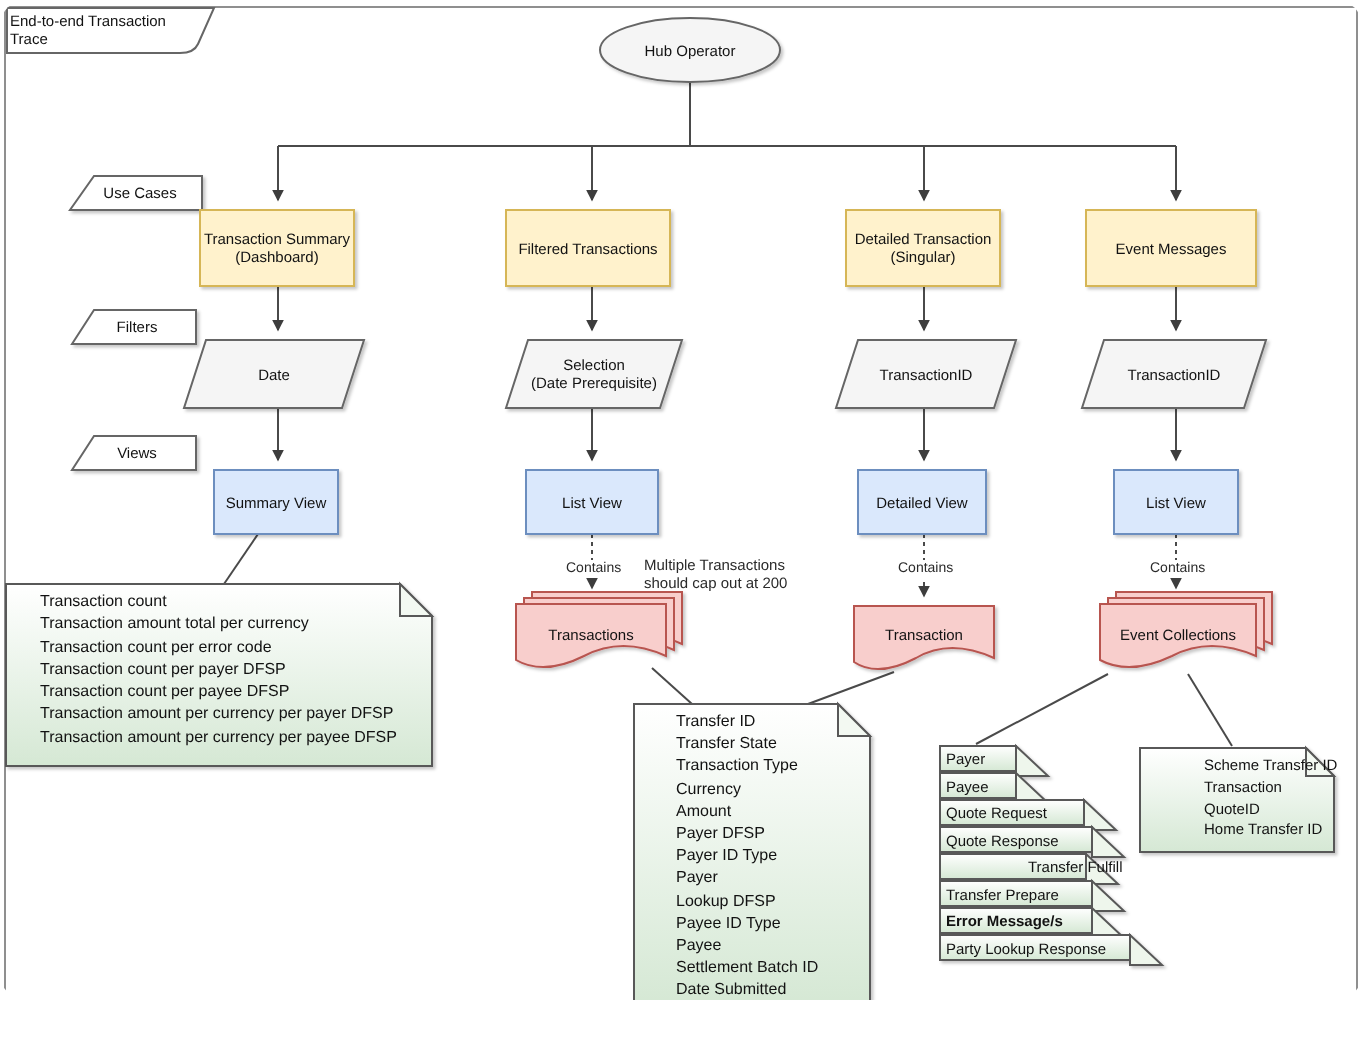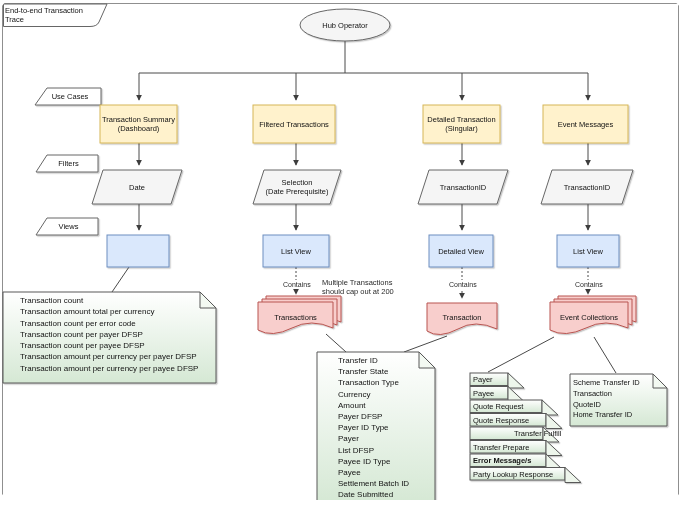--- a/index.html
+++ b/index.html
@@ -4,21 +4,21 @@
 <style>
   html,body{margin:0;padding:0;background:#ffffff;}
   .canvas{position:relative;width:681px;height:500px;background:#ffffff;overflow:hidden;
           font-family:"Liberation Sans","DejaVu Sans",sans-serif;color:#121212;border-radius:13px;}
   svg.layer{position:absolute;left:0;top:0;}
   .lbl{position:absolute;display:flex;align-items:center;justify-content:center;
        text-align:center;white-space:pre-line;font-size:7.5px;line-height:9px;color:#121212;}
   .list{position:absolute;font-size:8px;color:#121212;text-align:left;white-space:nowrap;}
   .list div{height:11.3px;line-height:11.3px;}
   .list.mid div{height:11.2px;line-height:11.2px;}
-  .list.small{font-size:7.5px;}
+  .list.small{font-size:7.5px;margin-left:29px;}
   .list.small div{height:10.8px;line-height:10.8px;}
   .contains{position:absolute;font-size:7px;line-height:9px;background:#ffffff;
             padding:0 2px;color:#2a2a2a;}
   .annotation{position:absolute;font-size:7.5px;line-height:9px;text-align:left;
               white-space:pre-line;color:#2a2a2a;}
   .casc-lbl{position:absolute;font-size:7.5px;line-height:11px;text-align:left;
             padding-left:3px;white-space:nowrap;color:#121212;}
   .title-lbl{position:absolute;font-size:7.5px;line-height:9px;display:flex;
              align-items:center;justify-content:center;color:#121212;}
 </style>
@@ -157,20 +157,21 @@
   <div class="lbl" style="left:423px;top:105px;width:77px;height:38px;">Detailed Transaction
 (Singular)</div>
   <div class="lbl" style="left:543px;top:105px;width:85px;height:38px;">Event Messages</div>
 
   <div class="lbl" style="left:92px;top:170px;width:90px;height:34px;">Date</div>
   <div class="lbl" style="left:253px;top:170px;width:88px;height:34px;">Selection
 (Date Prerequisite)</div>
   <div class="lbl" style="left:418px;top:170px;width:90px;height:34px;">TransactionID</div>
   <div class="lbl" style="left:541px;top:170px;width:92px;height:34px;">TransactionID</div>
 
+  <div class="lbl" style="left:107px;top:235px;width:62px;height:32px;">Summary View</div>
   <div class="lbl" style="left:263px;top:235px;width:66px;height:32px;">List View</div>
   <div class="lbl" style="left:429px;top:235px;width:64px;height:32px;">Detailed View</div>
   <div class="lbl" style="left:557px;top:235px;width:62px;height:32px;">List View</div>
 
   <div class="contains" style="left:281px;top:280px;">Contains</div>
   <div class="contains" style="left:447px;top:280px;">Contains</div>
   <div class="contains" style="left:573px;top:280px;">Contains</div>
 
   <div class="annotation" style="left:322px;top:278px;width:104px;">Multiple Transactions
 should cap out at 200</div>
@@ -191,21 +192,21 @@
 
   <div class="list mid" style="left:338px;top:355px;">
     <div>Transfer ID</div>
     <div>Transfer State</div>
     <div>Transaction Type</div>
     <div>Currency</div>
     <div>Amount</div>
     <div>Payer DFSP</div>
     <div>Payer ID Type</div>
     <div>Payer</div>
-    <div>List DFSP</div>
+    <div>Lookup DFSP</div>
     <div>Payee ID Type</div>
     <div>Payee</div>
     <div>Settlement Batch ID</div>
     <div>Date Submitted</div>
   </div>
 
   <div class="list small" style="left:573px;top:378px;">
     <div>Scheme Transfer ID</div>
     <div>Transaction</div>
     <div>QuoteID</div>

